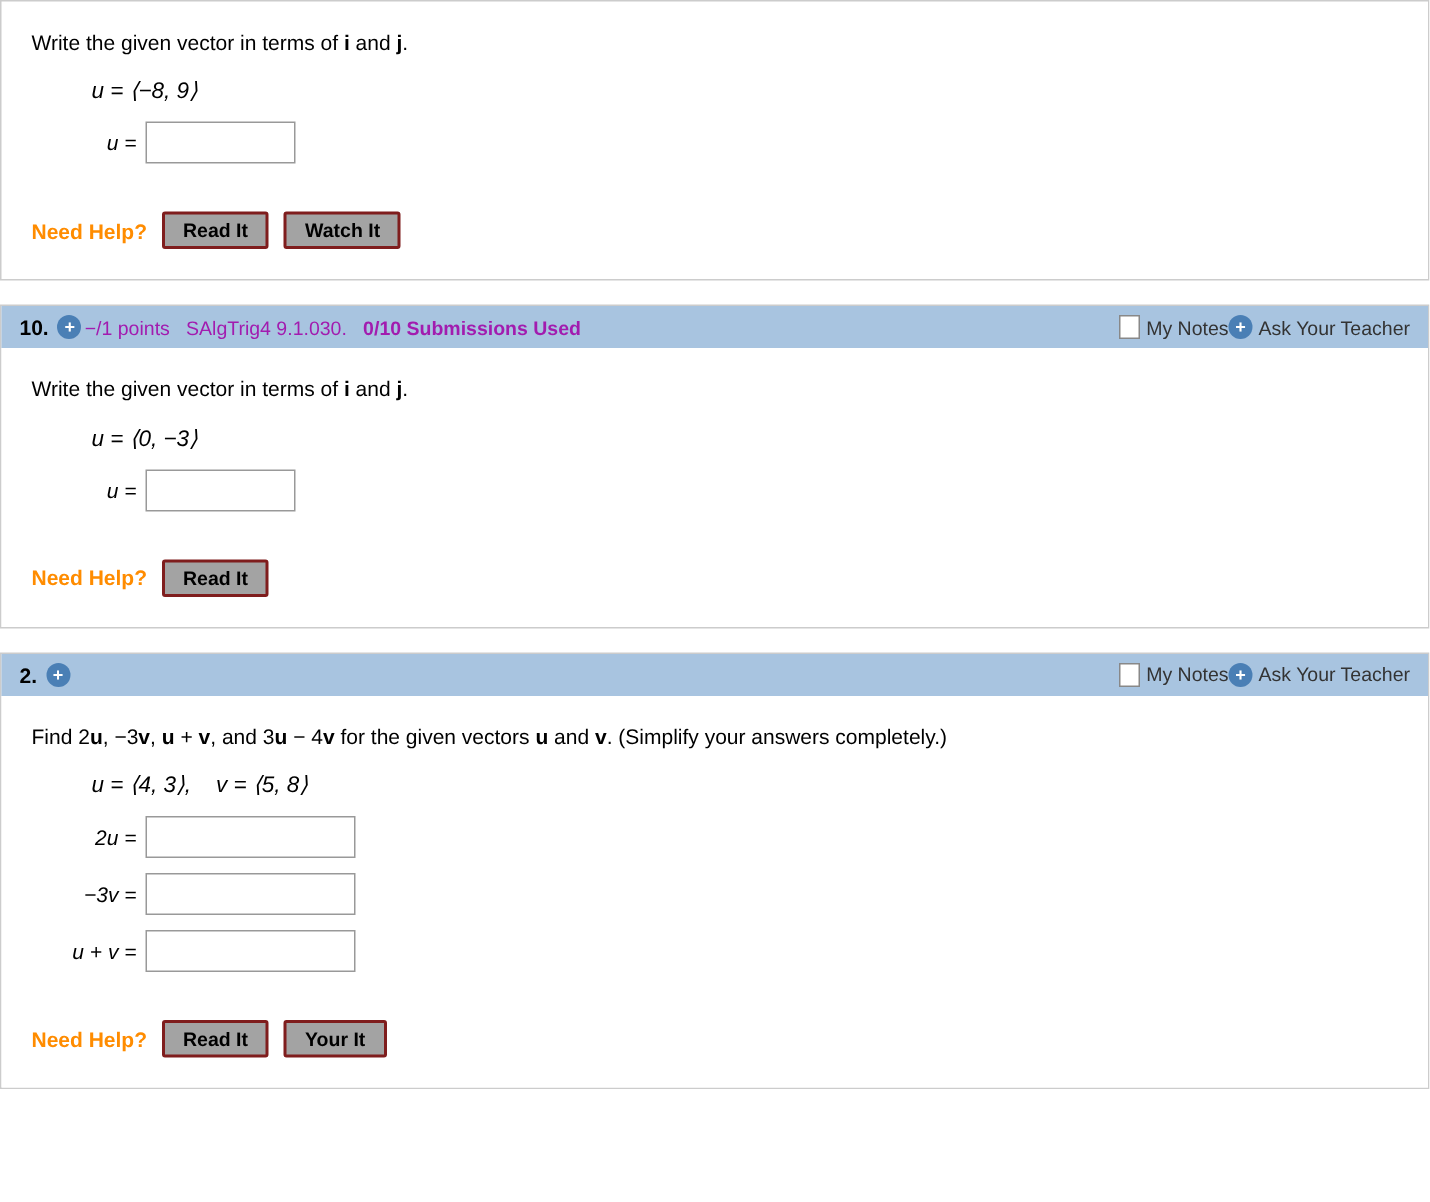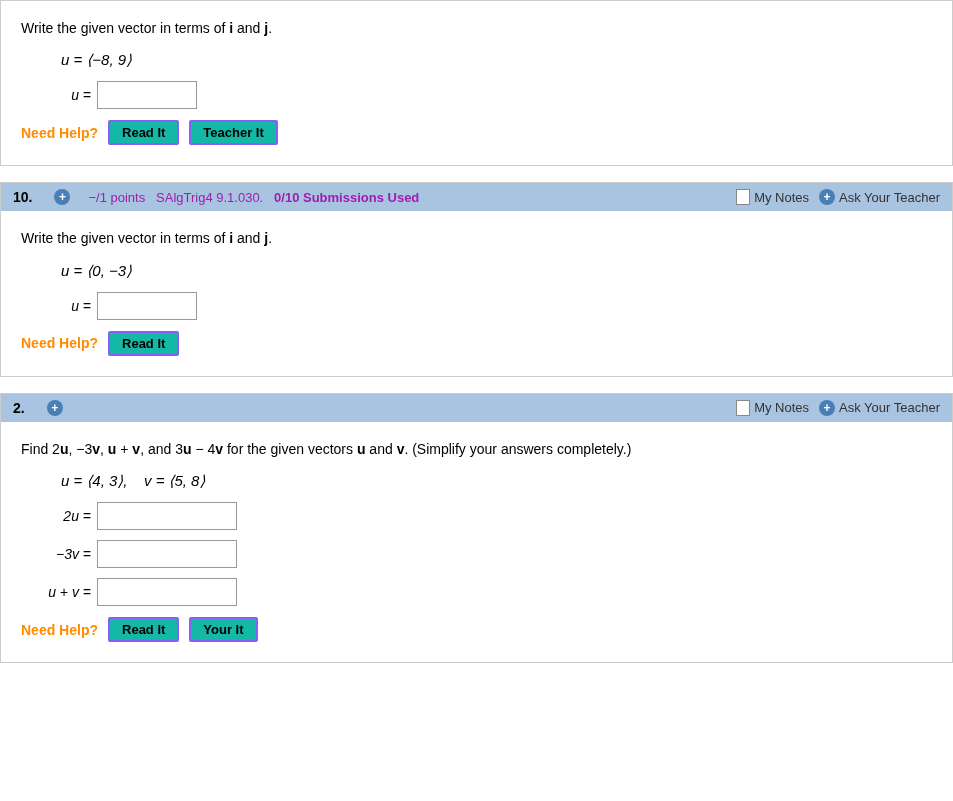--- a/index.html
+++ b/index.html
@@ -19,21 +19,21 @@
       background: #a8c4e0;
       padding: 6px 12px;
       display: flex;
       align-items: center;
       justify-content: space-between;
     }
 
     .problem-header-left {
       display: flex;
       align-items: center;
-      gap: 18px;
+      gap: 2px;
     }
 
     .problem-number {
       font-weight: bold;
       font-size: 14px;
       margin-right: 4px;
     }
 
     .plus-icon {
       display: inline-flex;
@@ -50,21 +50,20 @@
     }
 
     .points-label {
       color: #a21caf;
       font-size: 13px;
     }
 
     .problem-header-right {
       display: flex;
       align-items: center;
-      gap: 10px;
     }
 
     .notes-btn {
       display: flex;
       align-items: center;
       gap: 4px;
       font-size: 13px;
       color: #333;
       cursor: pointer;
     }
@@ -137,35 +136,35 @@
       font-size: 14px;
       width: 100px;
       height: 28px;
     }
 
     .answer-input-wide {
       width: 140px;
     }
 
     .need-help {
-      margin-top: 11px;
+      margin-top: 32px;
       display: flex;
       align-items: center;
       gap: 10px;
     }
 
     .need-help-label {
       color: #ff8c00;
       font-weight: bold;
       font-size: 14px;
     }
 
     .help-btn {
-      border: 2px solid #8b5cf6;
-      background: #14b8a6;
+      border: 2px solid #7f1d1d;
+      background: #a3a3a3;
       color: #000;
       font-size: 13px;
       font-weight: bold;
       padding: 3px 12px;
       cursor: pointer;
       border-radius: 2px;
     }
 
     .top-problem {
       border: 1px solid #ccc;
@@ -187,21 +186,21 @@
     <div class="vector-eq">
       <em>u</em> = ⟨−8, 9⟩
     </div>
     <div class="input-row">
       <span class="input-label"><em>u</em> =</span>
       <input type="text" class="answer-input" style="">
     </div>
     <div class="need-help">
       <span class="need-help-label">Need Help?</span>
       <button class="help-btn">Read It</button>
-      <button class="help-btn">Teacher It</button>
+      <button class="help-btn">Watch It</button>
     </div>
   </div>
 </div>
 
 <div class="problem-container">
   <div class="problem-header">
     <div class="problem-header-left">
       <span class="problem-number">10.</span>
       <span class="plus-icon">+</span>
       <span class="points-label">−/1 points &nbsp; SAlgTrig4 9.1.030. &nbsp; <strong>0/10 Submissions Used</strong></span>

